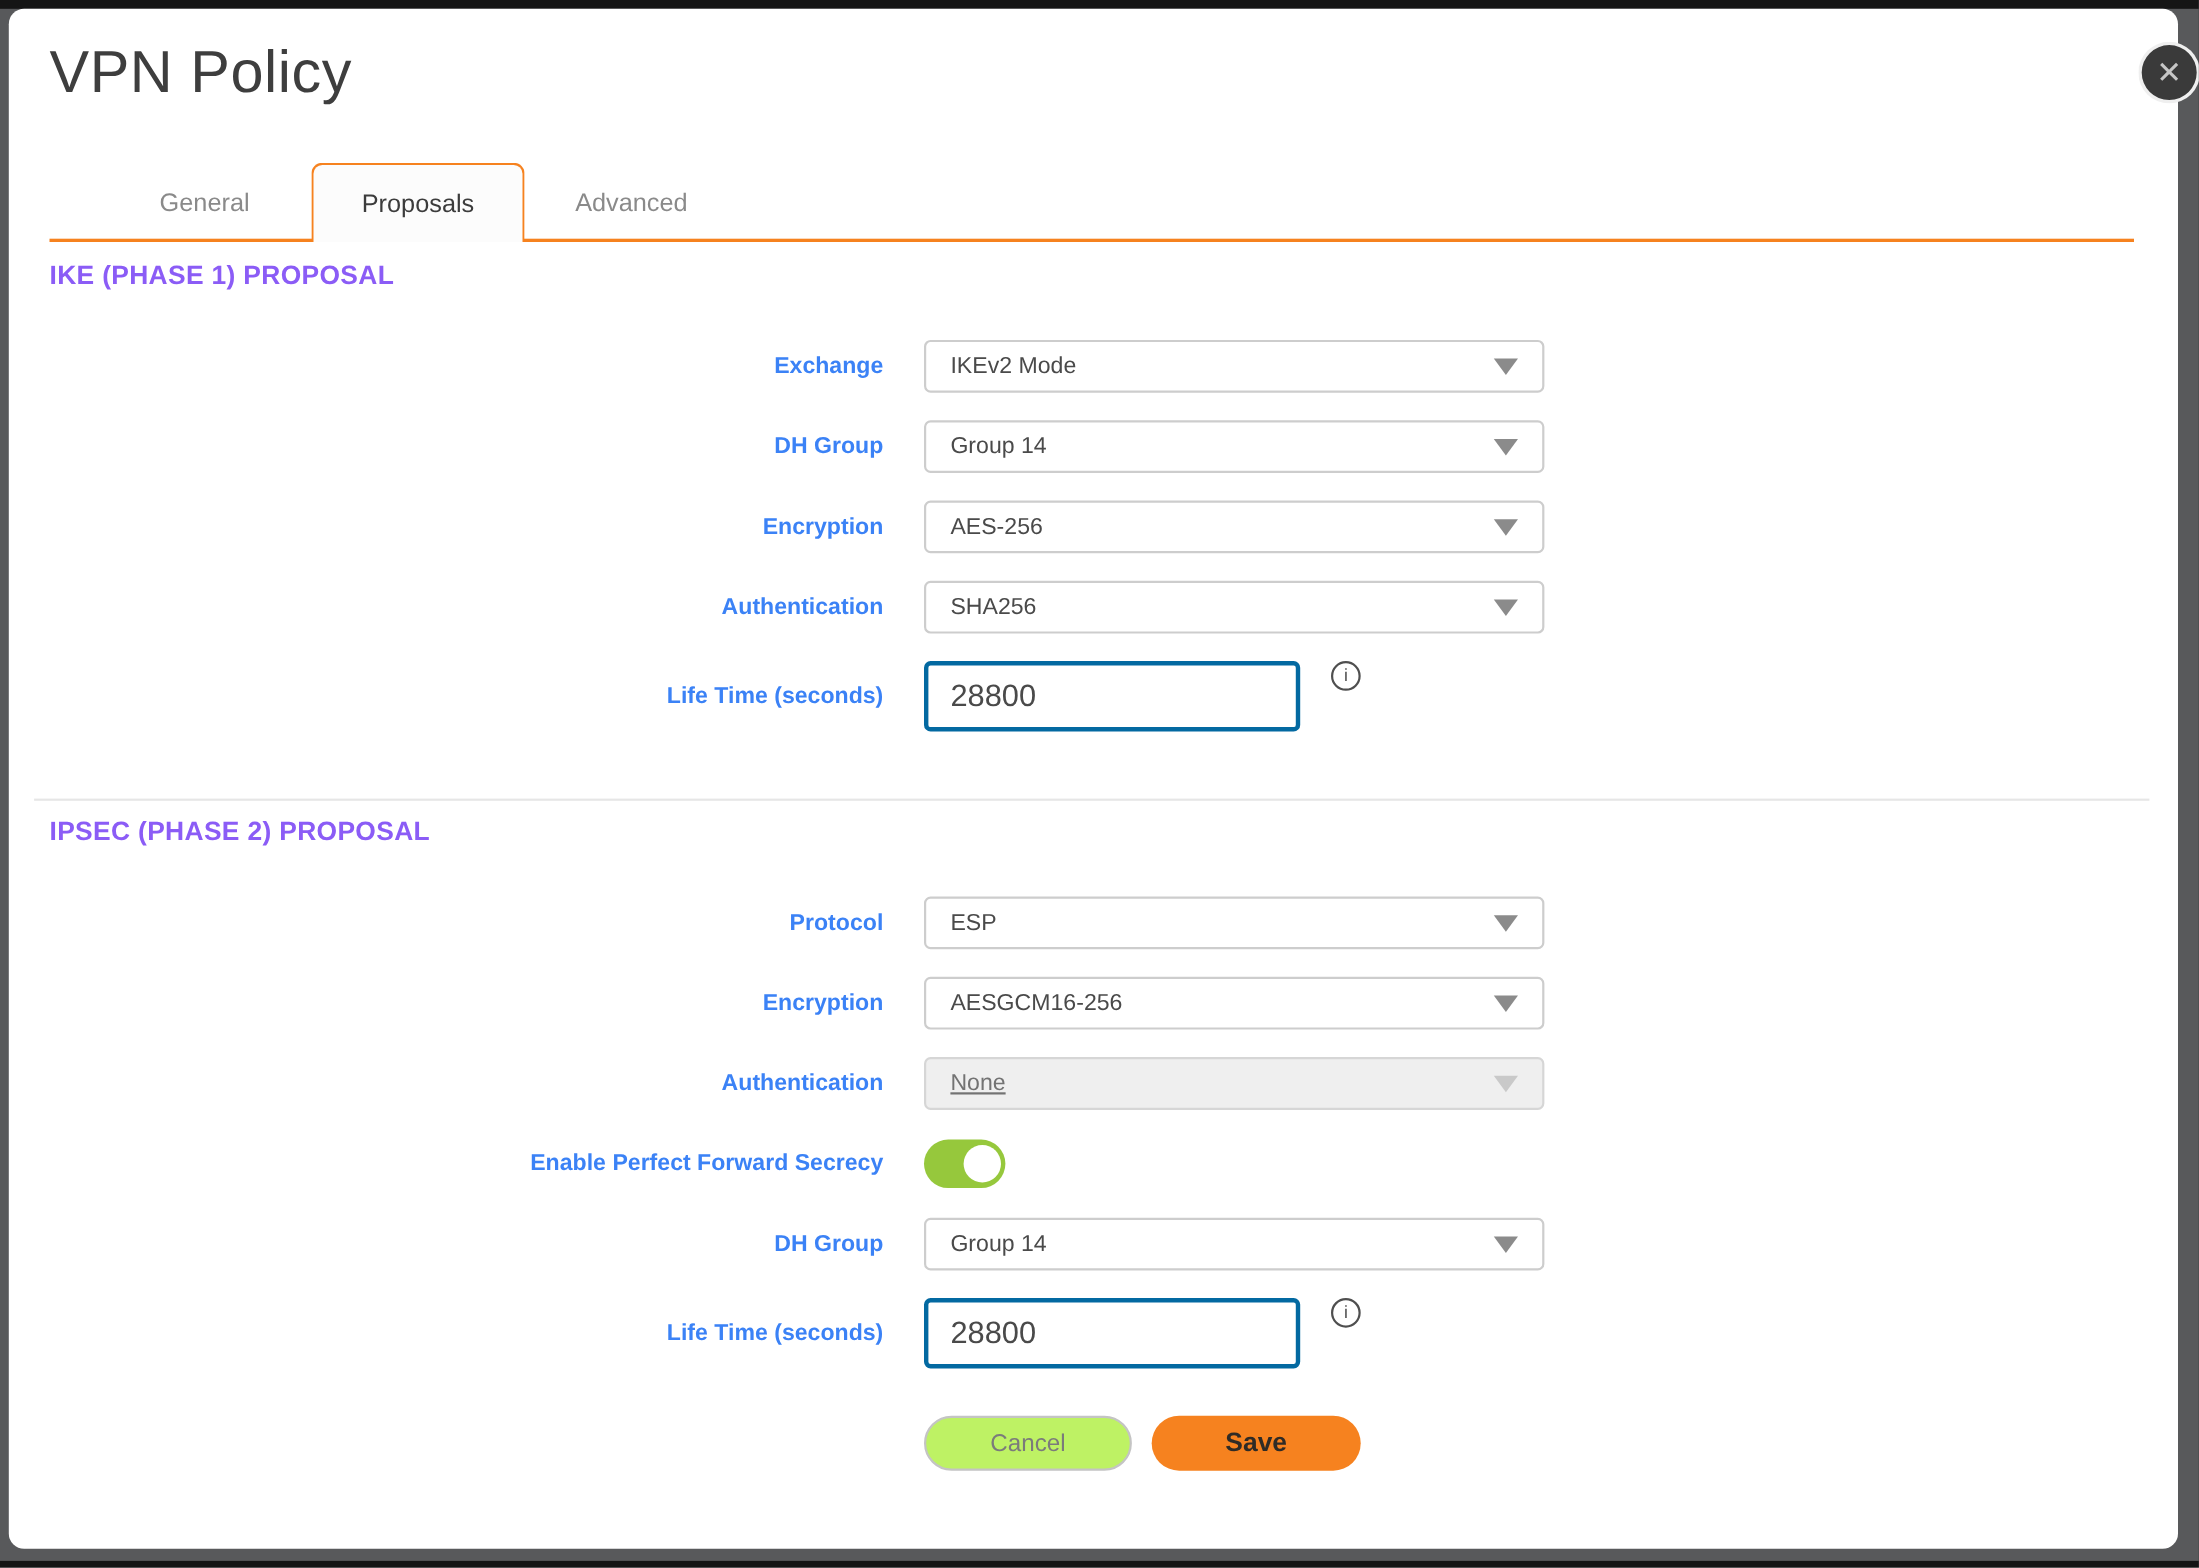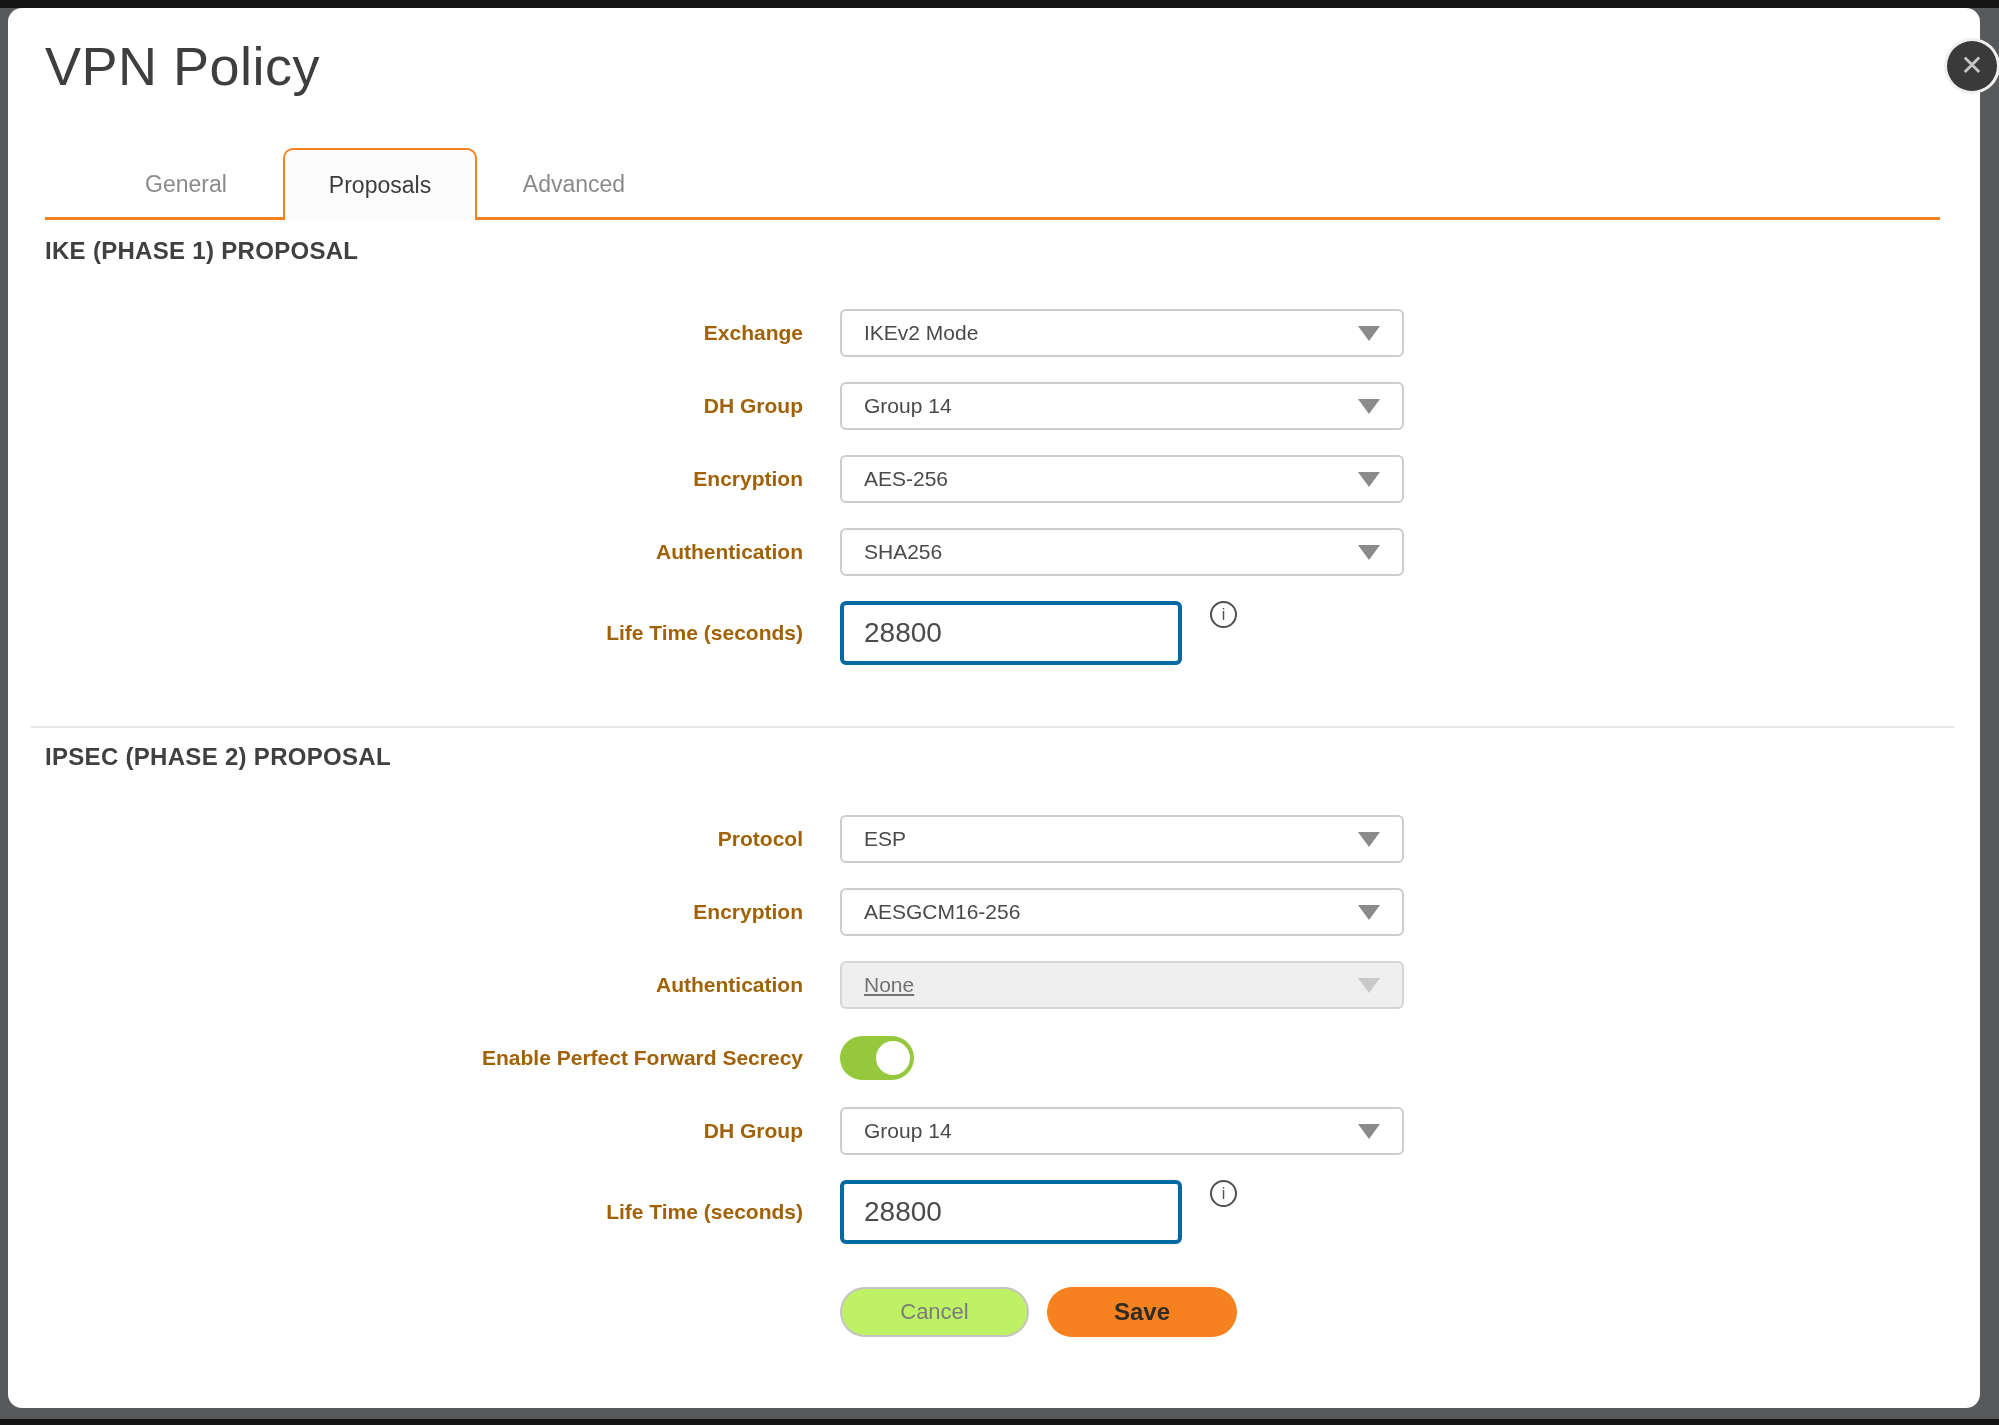--- a/index.html
+++ b/index.html
@@ -17,27 +17,27 @@
     color:#c6c6c6;font-size:28px;line-height:1;cursor:pointer;}
 
   .tabs{position:relative;margin-top:50px;height:72px;display:flex;align-items:stretch;}
   .tabs-underline{position:absolute;left:0;right:0;bottom:0;height:3px;background:#f6821f;z-index:0;}
   .tab{position:relative;z-index:1;width:194px;display:flex;align-items:center;justify-content:center;
     font-size:23px;color:#8a8a8a;cursor:pointer;}
   .tab.first{margin-left:44px;}
   .tab.active{background:#fcfcfc;border:2px solid #f6821f;border-bottom:none;border-radius:10px 10px 0 0;
     color:#3c3c3c;z-index:2;text-align:right;}
 
-  .section-heading{font-size:24px;font-weight:700;color:#404040;line-height:30px;letter-spacing:.3px;}
+  .section-heading{font-size:24px;font-weight:700;color:#8b5cf6;line-height:30px;letter-spacing:.3px;}
   .section-heading.ike{margin-top:16px;}
   .section-heading.ipsec{margin-top:14px;}
 
   .row{display:flex;align-items:center;margin-top:25px;min-height:48px;}
   .row.first{margin-top:43px;}
-  .flabel{width:758px;text-align:right;font-size:21px;font-weight:700;color:#a16207;flex:none;}
+  .flabel{width:758px;text-align:right;font-size:21px;font-weight:700;color:#3b82f6;flex:none;}
   .field{margin-left:37px;flex:none;display:flex;align-items:flex-start;}
 
   .select{position:relative;width:564px;height:48px;background:#fff;border:2px solid #cdcdcd;border-radius:6px;
     display:flex;align-items:center;cursor:pointer;}
   .sel-value{padding-left:22px;font-size:21px;color:#4a4a4a;}
   .arrow{position:absolute;right:22px;top:50%;margin-top:-7px;width:0;height:0;
     border-left:11px solid transparent;border-right:11px solid transparent;border-top:15px solid #8b8b8b;}
   .select.disabled{background:#efefef;border-color:#d6d6d6;cursor:default;}
   .select.disabled .sel-value{color:#737373;text-decoration:underline;}
   .select.disabled .arrow{border-top-color:#c9c9c9;}

